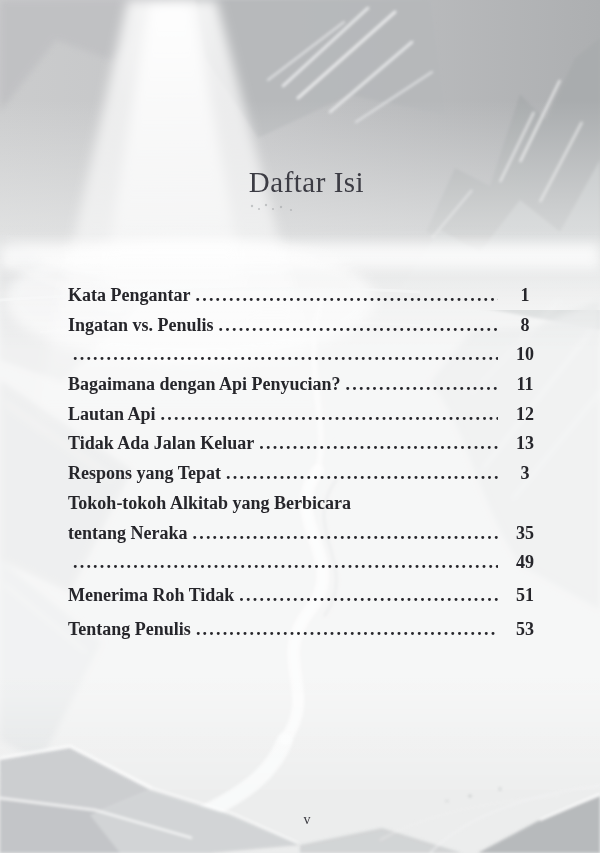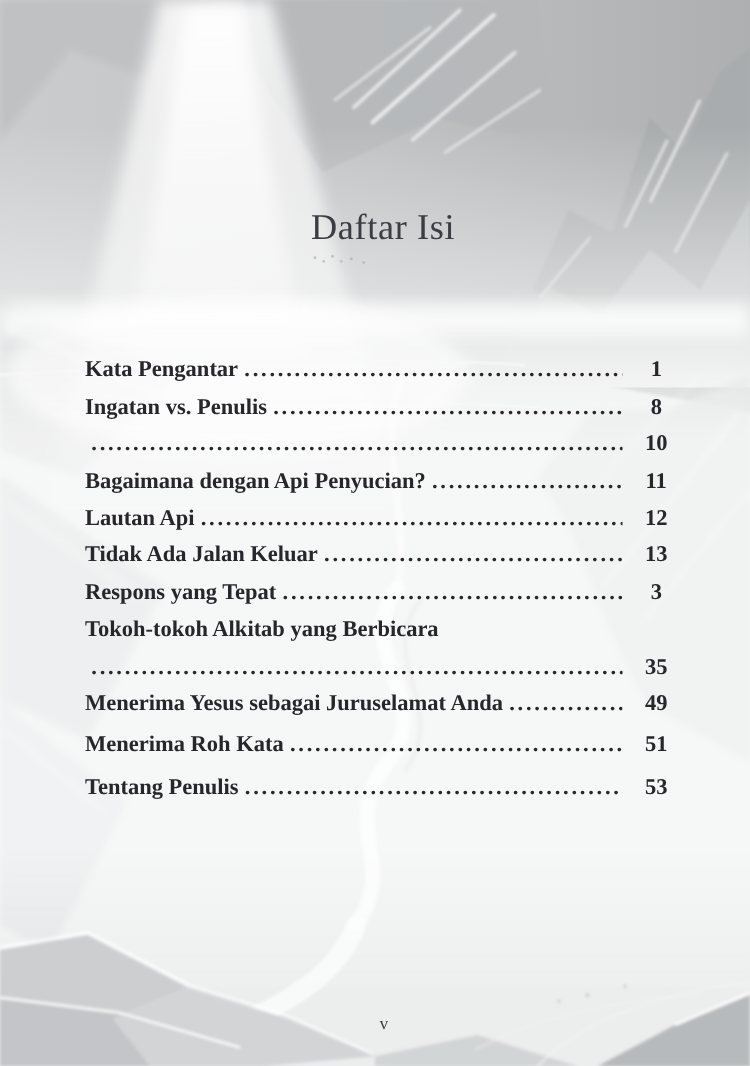--- a/index.html
+++ b/index.html
@@ -209,30 +209,30 @@
     <span class="label">Respons yang Tepat</span>
     <span class="dots"></span>
     <span class="pagenum">3</span>
   </div>
         <div class="row no-dots">
     <span class="label">Tokoh-tokoh Alkitab yang Berbicara</span>
     <span class="dots"></span>
     <span class="pagenum"></span>
   </div>
         <div class="row">
+    <span class="label">tentang Neraka</span>
     <span class="dots"></span>
     <span class="pagenum">35</span>
   </div>
         <div class="row">
-    <span class="label">Menerima Yesus sebagai Juruselamat Anda</span>
     <span class="dots"></span>
     <span class="pagenum">49</span>
   </div>
         <div class="row extra-gap">
-    <span class="label">Menerima Roh Kata</span>
+    <span class="label">Menerima Roh Tidak</span>
     <span class="dots"></span>
     <span class="pagenum">51</span>
   </div>
         <div class="row extra-gap">
     <span class="label">Tentang Penulis</span>
     <span class="dots"></span>
     <span class="pagenum">53</span>
   </div>
       </div>
 

